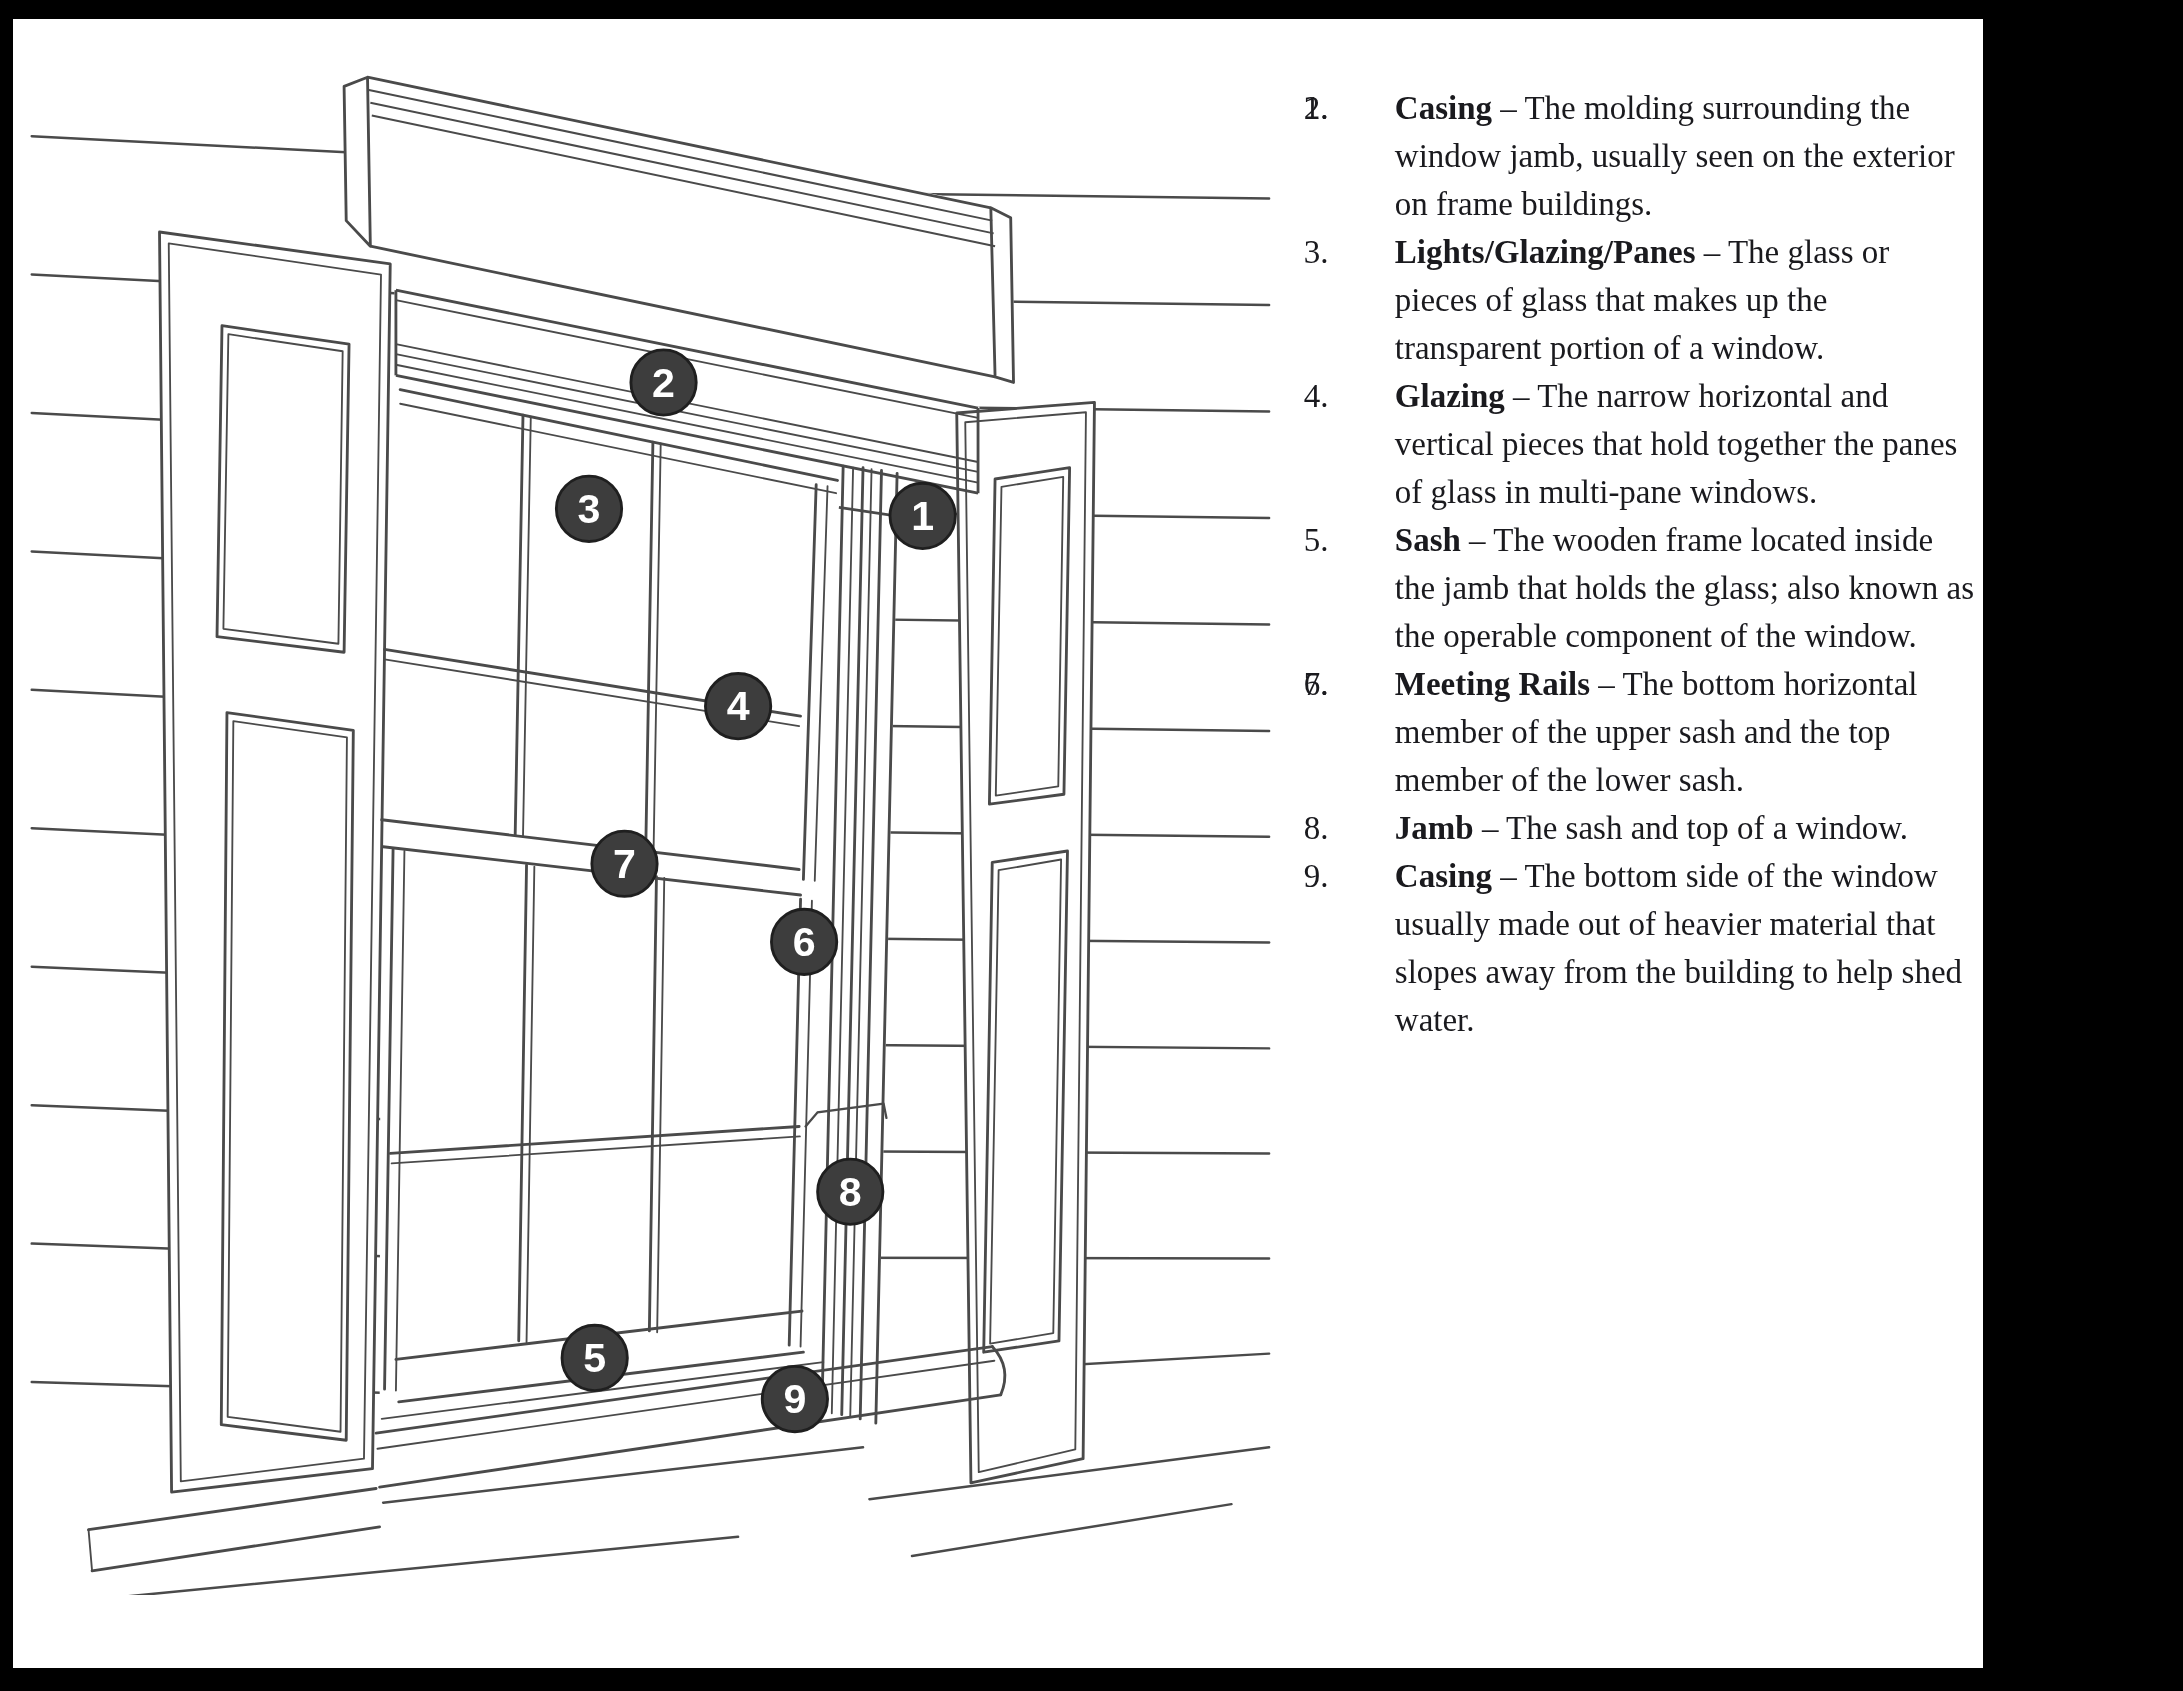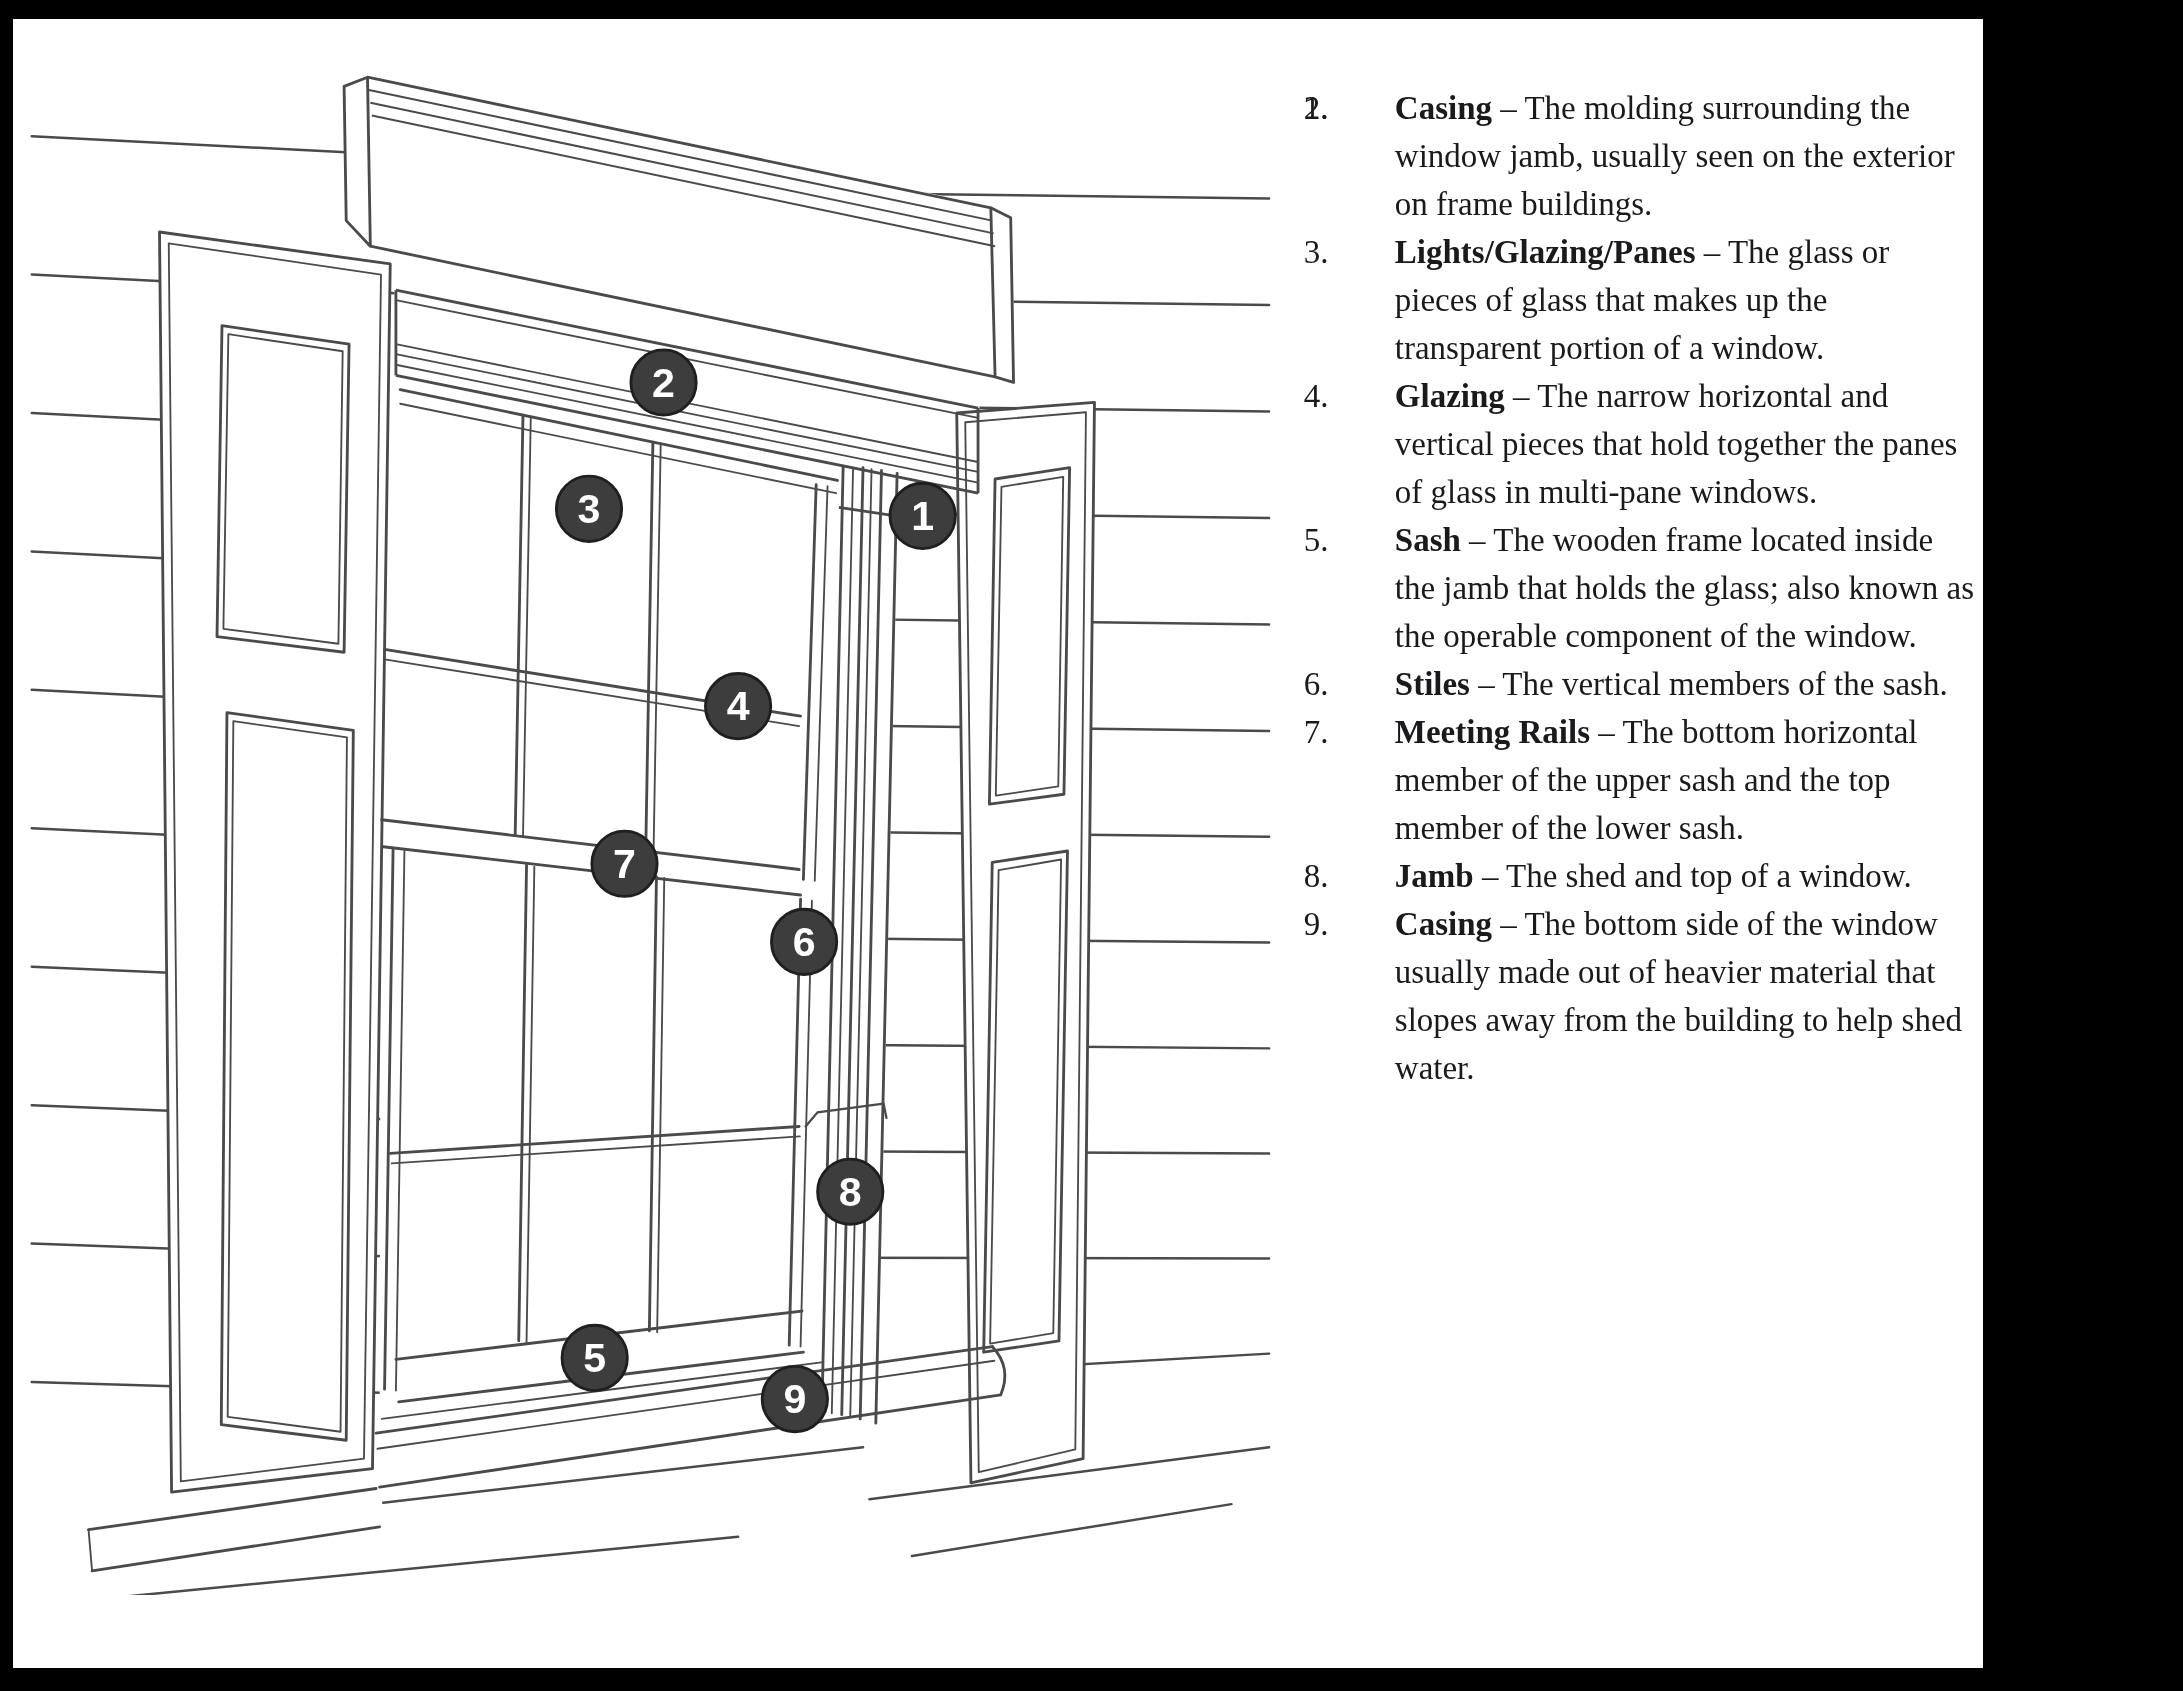--- a/index.html
+++ b/index.html
@@ -223,32 +223,30 @@
         <span class="body"><span class="term">Glazing</span>
         <span>– The narrow horizontal and vertical pieces that hold together the panes of glass in multi-pane windows.</span></span>
       </div>
       <div class="li">
         <span class="num">5.</span>
         <span class="body"><span class="term">Sash</span>
         <span>– The wooden frame located inside the jamb that holds the glass; also known as the operable component of the window.</span></span>
       </div>
       <div class="li">
         <span class="num">6.</span>
-        <span class="body"><span class="term">Stiles</span>
-        <span>– The vertical members of the sash.</span></span>
       </div>
       <div class="li">
         <span class="num">7.</span>
         <span class="body"><span class="term">Meeting Rails</span>
         <span>– The bottom horizontal member of the upper sash and the top member of the lower sash.</span></span>
       </div>
       <div class="li">
         <span class="num">8.</span>
         <span class="body"><span class="term">Jamb</span>
-        <span>– The shed and top of a window.</span></span>
+        <span>– The sash and top of a window.</span></span>
       </div>
       <div class="li">
         <span class="num">9.</span>
         <span class="body"><span class="term">Casing</span>
         <span>– The bottom side of the window usually made out of heavier material that slopes away from the building to help shed water.</span></span>
       </div>
     </div>
 
   </div>
 </div>

